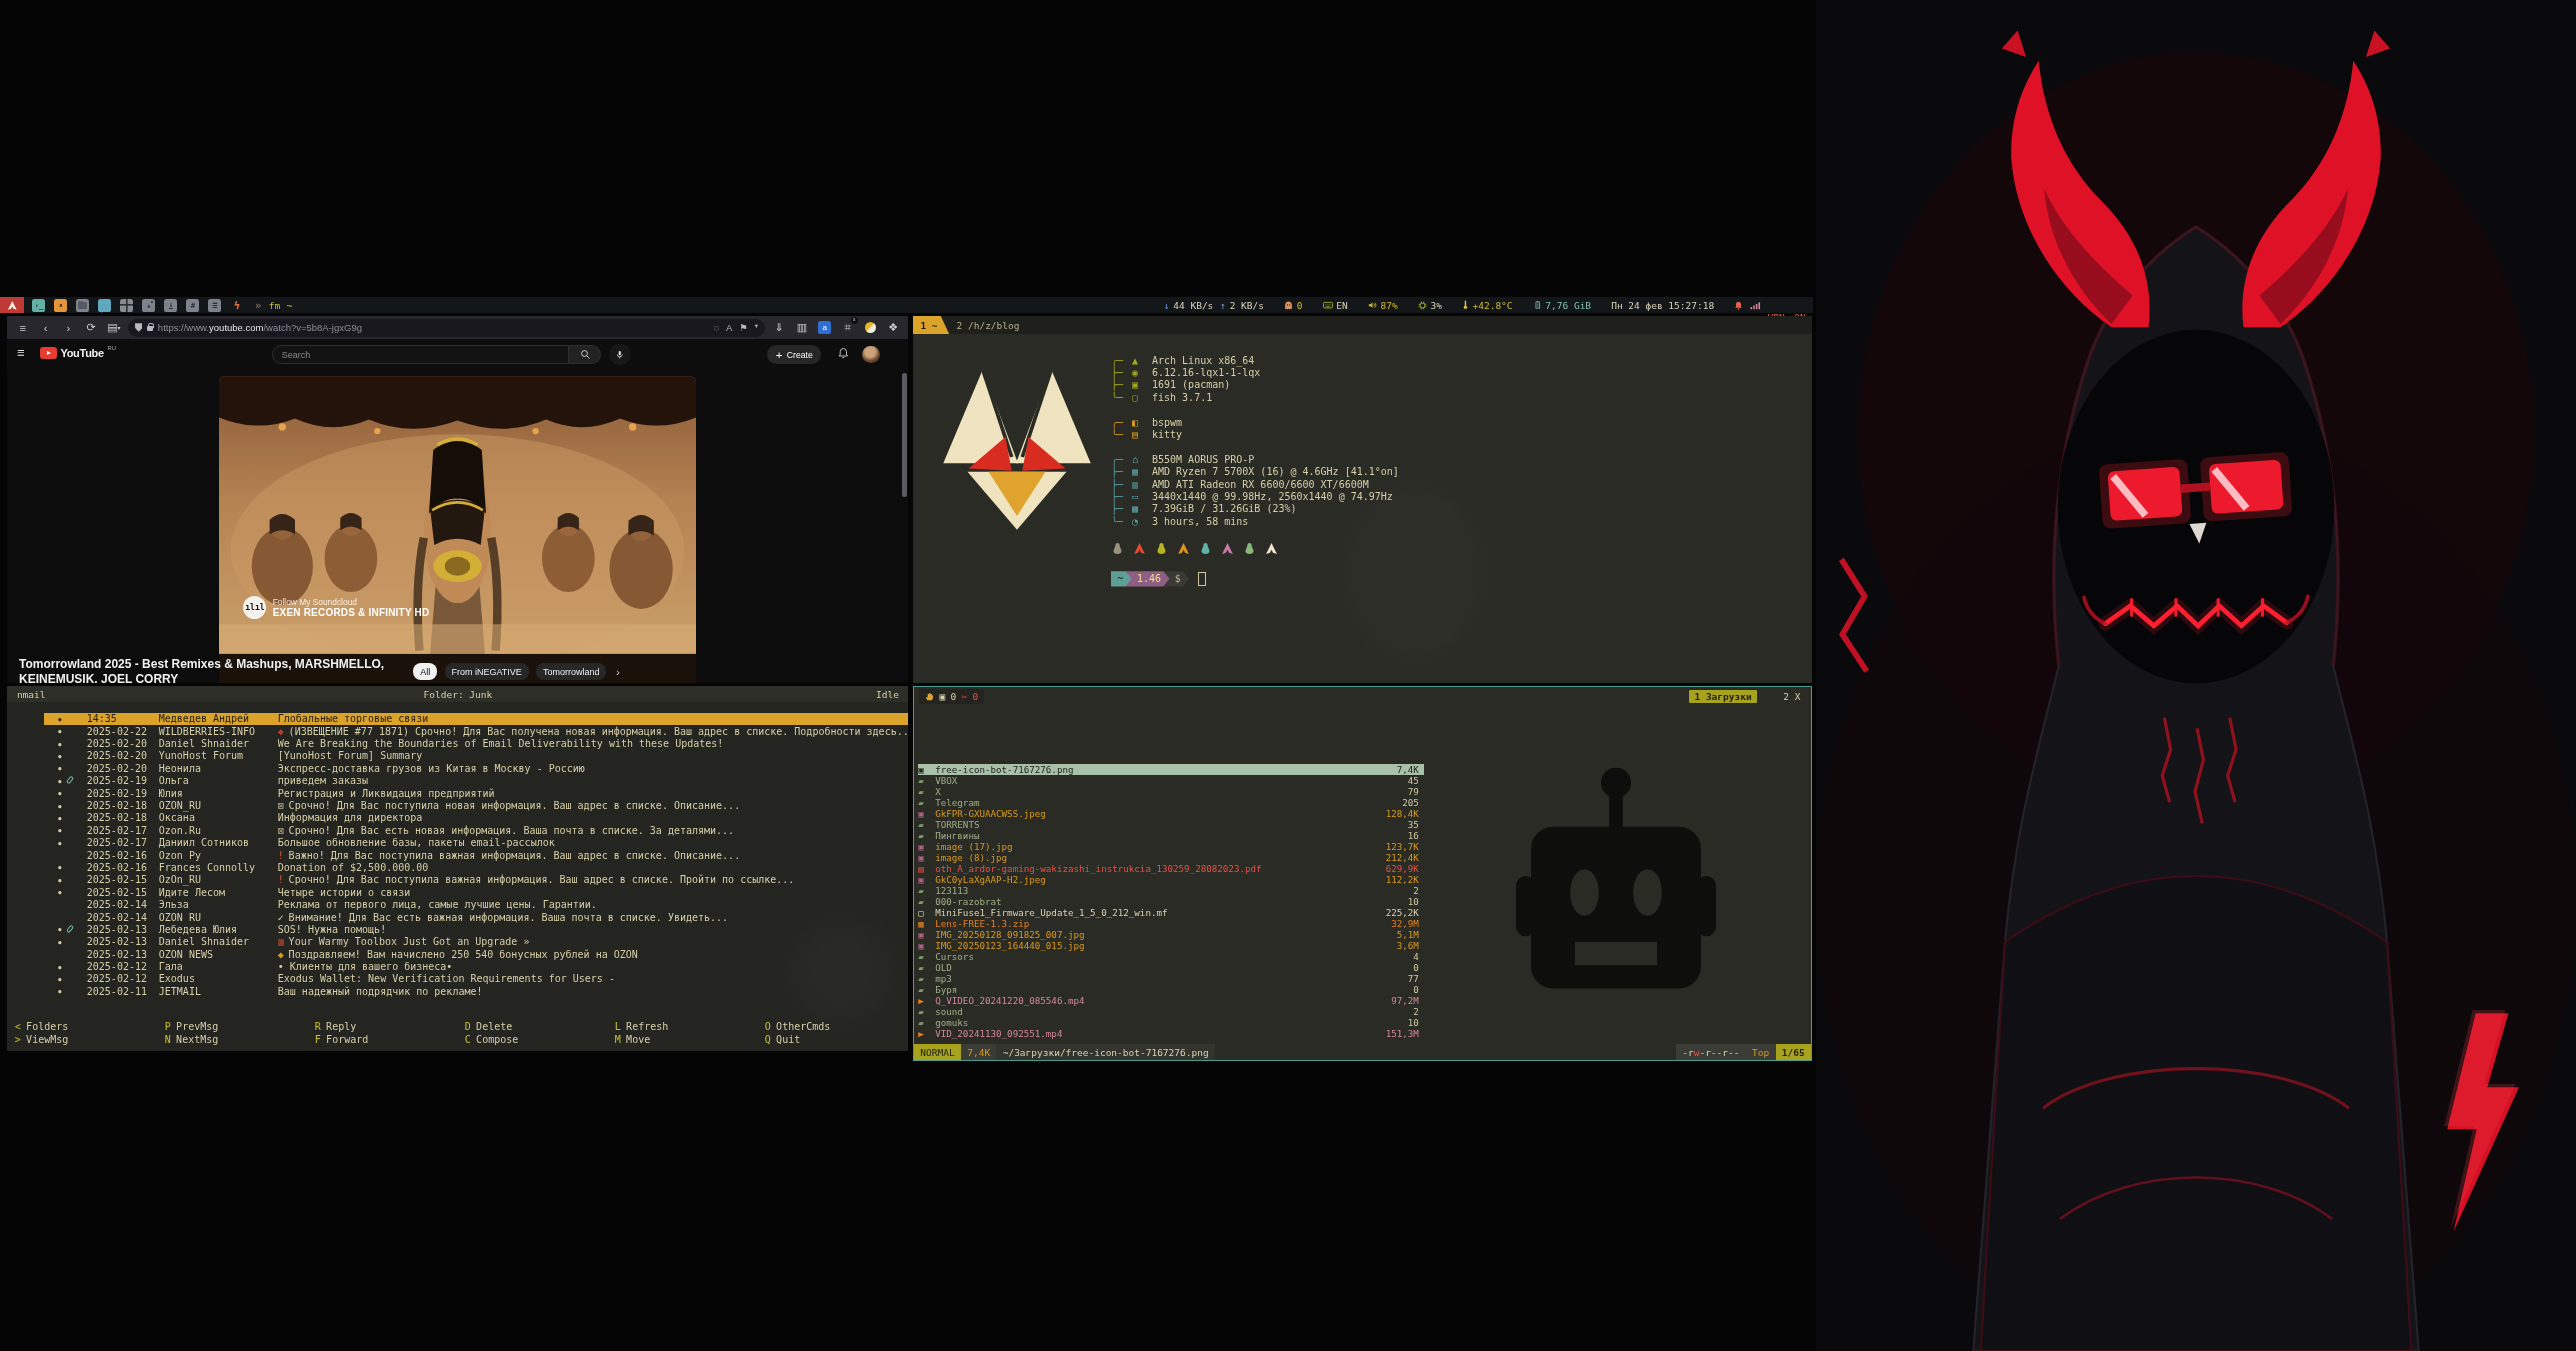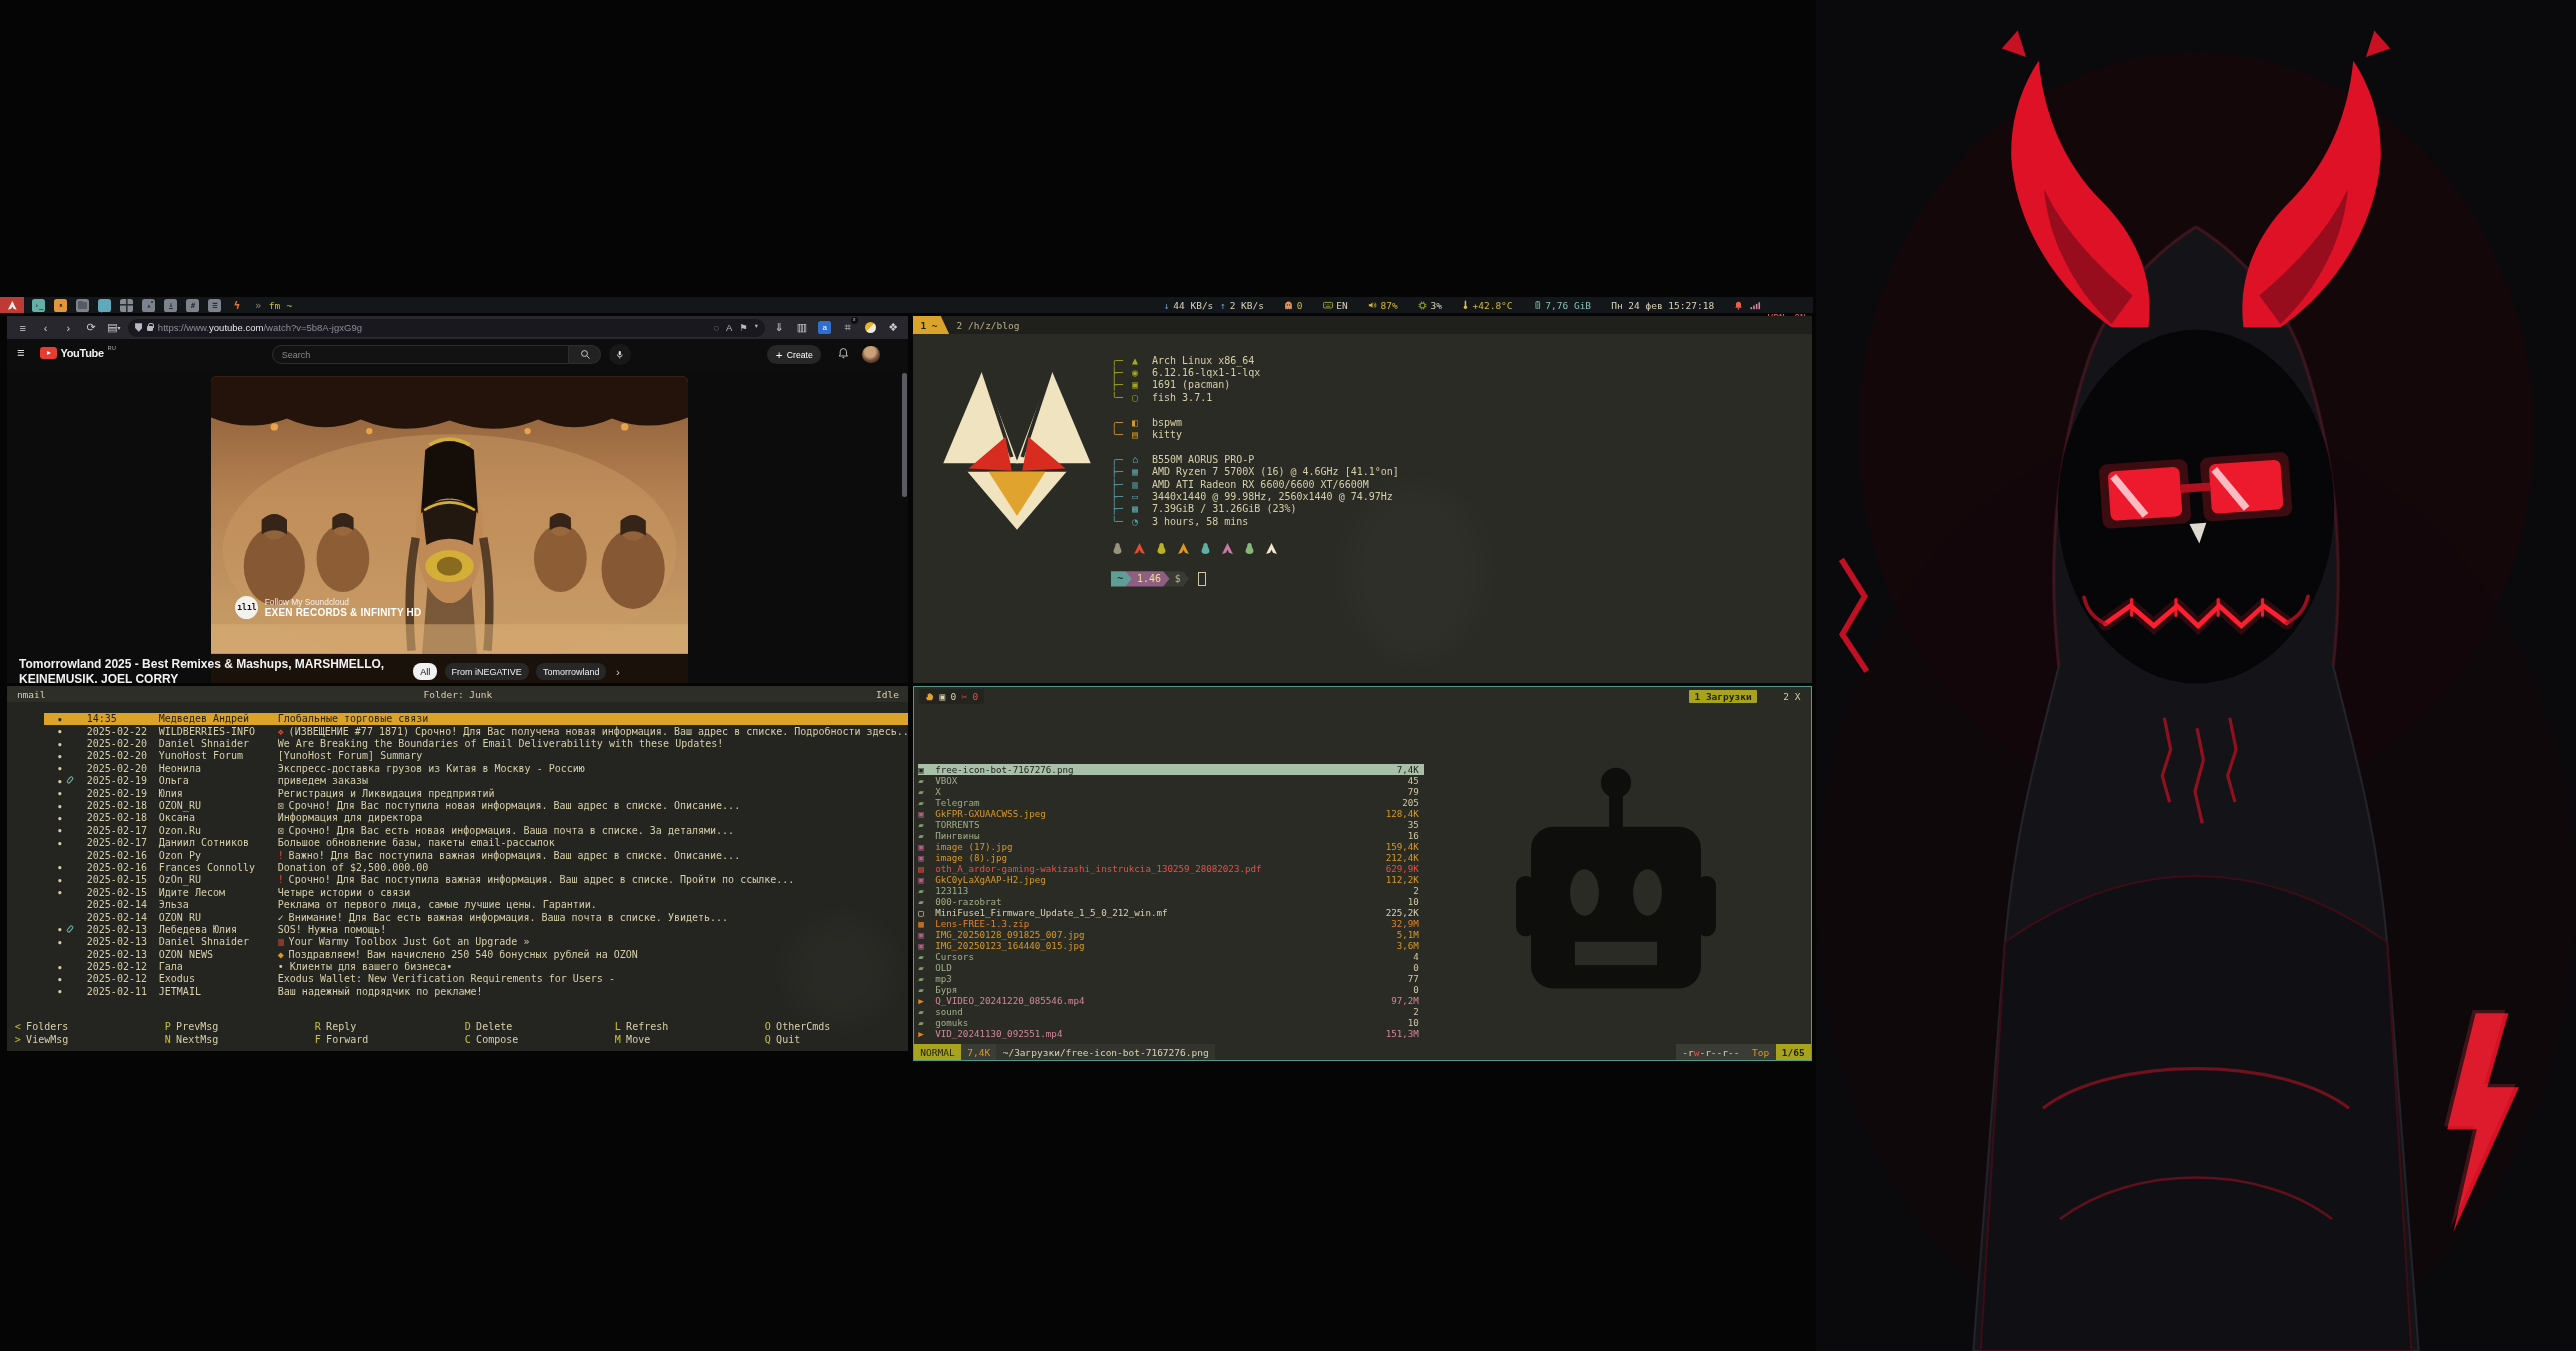--- a/index.html
+++ b/index.html
@@ -61,21 +61,21 @@
   .ytplay::after{content:"";width:0;height:0;border-left:4.8px solid #fff;border-top:2.9px solid transparent;border-bottom:2.9px solid transparent;}
   .ytword{font-size:11px;font-weight:bold;letter-spacing:-0.3px;}
   .ytru{font-size:5.8px;color:#aaa;margin-top:-2.1px;}
   .ytsearch{position:absolute;left:265px;top:5.8px;width:297px;height:19.5px;border:0.5px solid #2e2e2e;background:#121212;border-radius:10px 0 0 10px;display:flex;align-items:center;padding:0 8.4px;color:#8a8a8a;font-size:9px;}
   .ytsearchbtn{position:absolute;left:562px;top:5.8px;width:32px;height:19.5px;background:#222;border:0.5px solid #2e2e2e;border-left:none;border-radius:0 10px 10px 0;display:flex;align-items:center;justify-content:center;}
   .ytmic{position:absolute;left:602px;top:4.8px;width:21.6px;height:21.6px;border-radius:50%;background:#181818;display:flex;align-items:center;justify-content:center;}
   .ytcreate{position:absolute;left:760px;top:5.8px;height:19.5px;padding:0 8.4px;background:#272727;border-radius:10px;display:flex;align-items:center;gap:4.2px;font-size:8.7px;color:#fff;}
   .ytplus{font-size:11.6px;font-weight:300;}
   .ytbell{position:absolute;left:830px;top:8px;}
   .ytavatar{position:absolute;left:855px;top:6.9px;width:17.4px;height:17.4px;border-radius:50%;background:radial-gradient(circle at 45% 35%,#caa27a 0 35%,#6d4a33 60%,#33231c 100%);}
-  .video{position:absolute;left:204px;top:60px;width:477px;height:334px;border-radius:6.3px;overflow:hidden;background:#1a110a;}
+  .video{position:absolute;left:212px;top:60px;width:477px;height:334px;border-radius:6.3px;overflow:hidden;background:#1a110a;}
   .wm{position:absolute;left:24px;top:220px;display:flex;align-items:center;gap:6.3px;color:#fff;}
   .wmcirc{width:23px;height:23px;border-radius:50%;background:#f4f2ef;display:flex;align-items:center;justify-content:center;color:#1a110a;font-size:8px;font-weight:bold;font-family:"DejaVu Sans Mono",monospace;}
   .wmt1{font-size:8.4px;opacity:.85;font-family:"Liberation Sans",sans-serif;}
   .wmt2{font-size:10px;font-weight:bold;font-family:"Liberation Sans",sans-serif;letter-spacing:0.2px;}
   .yttitle{position:absolute;left:11.6px;top:341px;color:#f1f1f1;font-family:"Liberation Sans",sans-serif;font-size:12px;font-weight:bold;line-height:15.3px;white-space:nowrap;}
   .chiprow{position:absolute;left:406px;top:347px;display:flex;gap:7.4px;align-items:center;font-family:"Liberation Sans",sans-serif;font-size:9px;}
   .chip{height:17px;padding:0 6.9px;border-radius:8px;background:#272727;color:#f1f1f1;display:flex;align-items:center;white-space:nowrap;}
   .chip.active{background:#f1f1f1;color:#0d0d0d;}
   .chiparrow{color:#cfcfcf;font-size:11.6px;margin-left:2.1px;}
   .ytscroll{position:absolute;right:1.6px;top:57px;width:4.8px;height:124px;background:#5a5a60;border-radius:2.1px;}
@@ -816,21 +816,21 @@
         <span class="fsize">35</span>
       </div>
       <div class="frow t-dir">
         <span class="ficn">▰</span>
         <span class="fname">Пингвины</span>
         <span class="fsize">16</span>
       </div>
       <div class="frow t-img">
         <span class="ficn">▣</span>
         <span class="fname">image (17).jpg</span>
-        <span class="fsize">159,4K</span>
+        <span class="fsize">123,7K</span>
       </div>
       <div class="frow t-img">
         <span class="ficn">▣</span>
         <span class="fname">image (8).jpg</span>
         <span class="fsize">212,4K</span>
       </div>
       <div class="frow t-pdf">
         <span class="ficn">▤</span>
         <span class="fname">oth_A_ardor-gaming-wakizashi_instrukcia_130259_28082023.pdf</span>
         <span class="fsize">629,9K</span>

